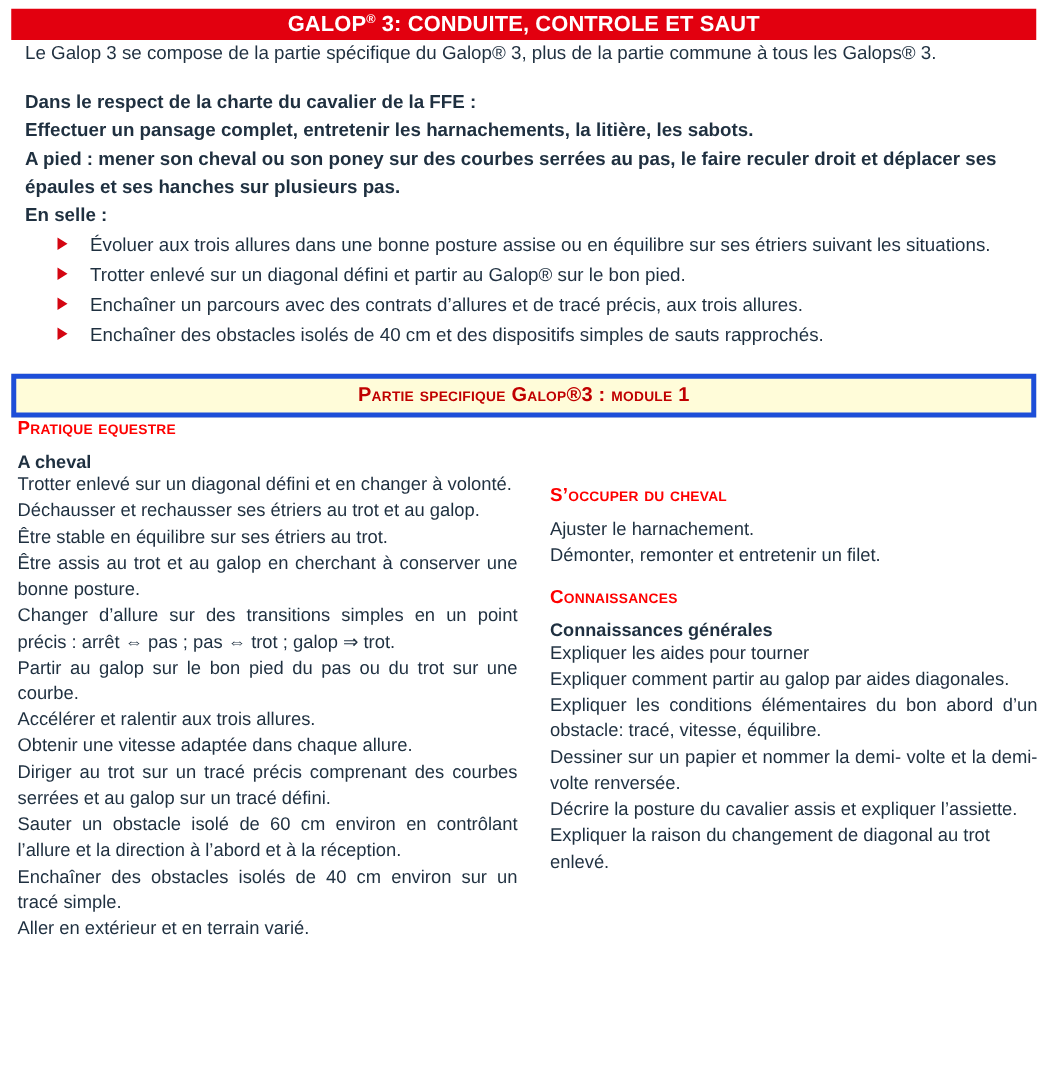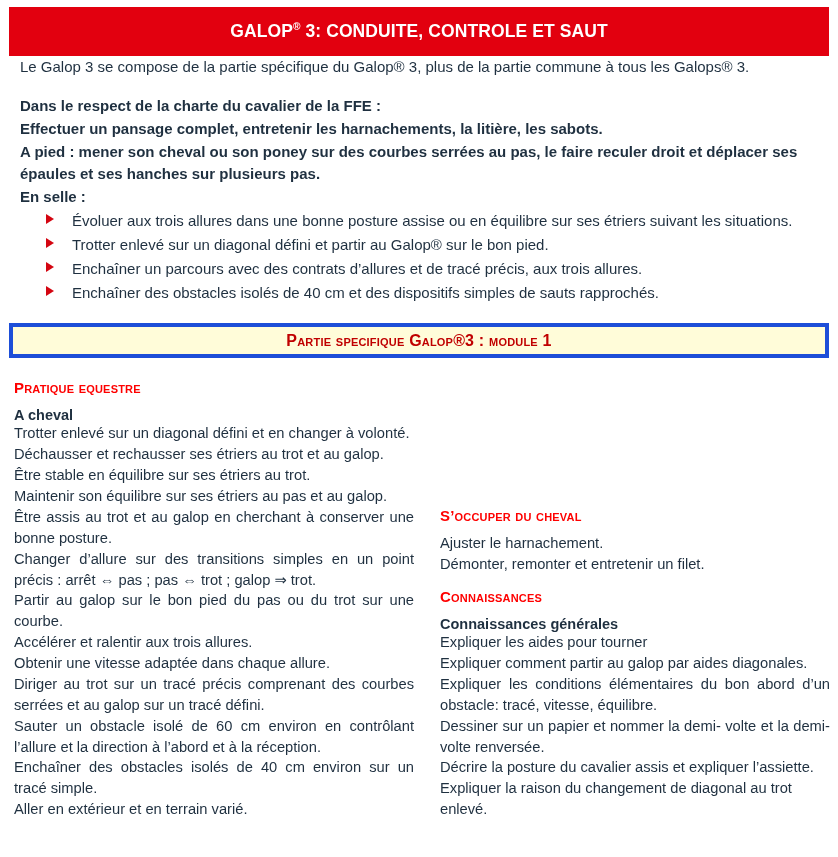--- a/index.html
+++ b/index.html
@@ -14,21 +14,21 @@
     font-family: "Liberation Sans", sans-serif;
     color: #1f3040;
     overflow: hidden;
     position: relative;
   }
 
   
   .title-bar {
     margin: 7px 9px 0 9px;
     background: #e2000f;
-    height: 49px;
+    height: 25px;
     display: flex;
     align-items: center;
     justify-content: center;
   }
   .title-bar .title-text {
     color: #ffffff;
     font-weight: bold;
     font-size: 17.5px;
     letter-spacing: 0.1px;
     white-space: nowrap;
@@ -95,23 +95,22 @@
     font-weight: bold;
     font-size: 16px;
     font-variant: small-caps;
     letter-spacing: 0.2px;
     white-space: nowrap;
   }
 
   
   .columns {
     display: flex;
-    margin-top: 21px;
     padding: 0 8px 0 14px;
-    align-items: flex-end;
+    align-items: center;
   }
   .col-left {
     width: 400px;
     flex: 0 0 400px;
   }
   .col-gap {
     flex: 0 0 26px;
   }
   .col-right {
     flex: 1 1 auto;
@@ -185,21 +184,20 @@
 </div>
 
 <div class="columns">
 
   <div class="col-left">
     <div class="sec-head">Pratique equestre</div>
     <div class="sub-head">A cheval</div>
     <div class="body-line">Trotter enlevé sur un diagonal défini et en changer à volonté.</div>
     <div class="body-line">Déchausser et rechausser ses étriers au trot et au galop.</div>
     <div class="body-line">Être stable en équilibre sur ses étriers au trot.</div>
-    <div class="body-line">Maintenir son équilibre sur ses étriers au pas et au galop.</div>
     <div class="body-line justify">Être assis au trot et au galop en cherchant à conserver une bonne posture.</div>
     <div class="body-line justify">Changer d’allure sur des transitions simples en un point précis : arrêt ⇔ pas ; pas ⇔ trot ; galop ⇒ trot.</div>
     <div class="body-line justify">Partir au galop sur le bon pied du pas ou du trot sur une courbe.</div>
     <div class="body-line">Accélérer et ralentir aux trois allures.</div>
     <div class="body-line">Obtenir une vitesse adaptée dans chaque allure.</div>
     <div class="body-line justify">Diriger au trot sur un tracé précis comprenant des courbes serrées et au galop sur un tracé défini.</div>
     <div class="body-line justify">Sauter un obstacle isolé de 60 cm environ en contrôlant l’allure et la direction à l’abord et à la réception.</div>
     <div class="body-line justify">Enchaîner des obstacles isolés de 40 cm environ sur un tracé simple.</div>
     <div class="body-line">Aller en extérieur et en terrain varié.</div>
 

